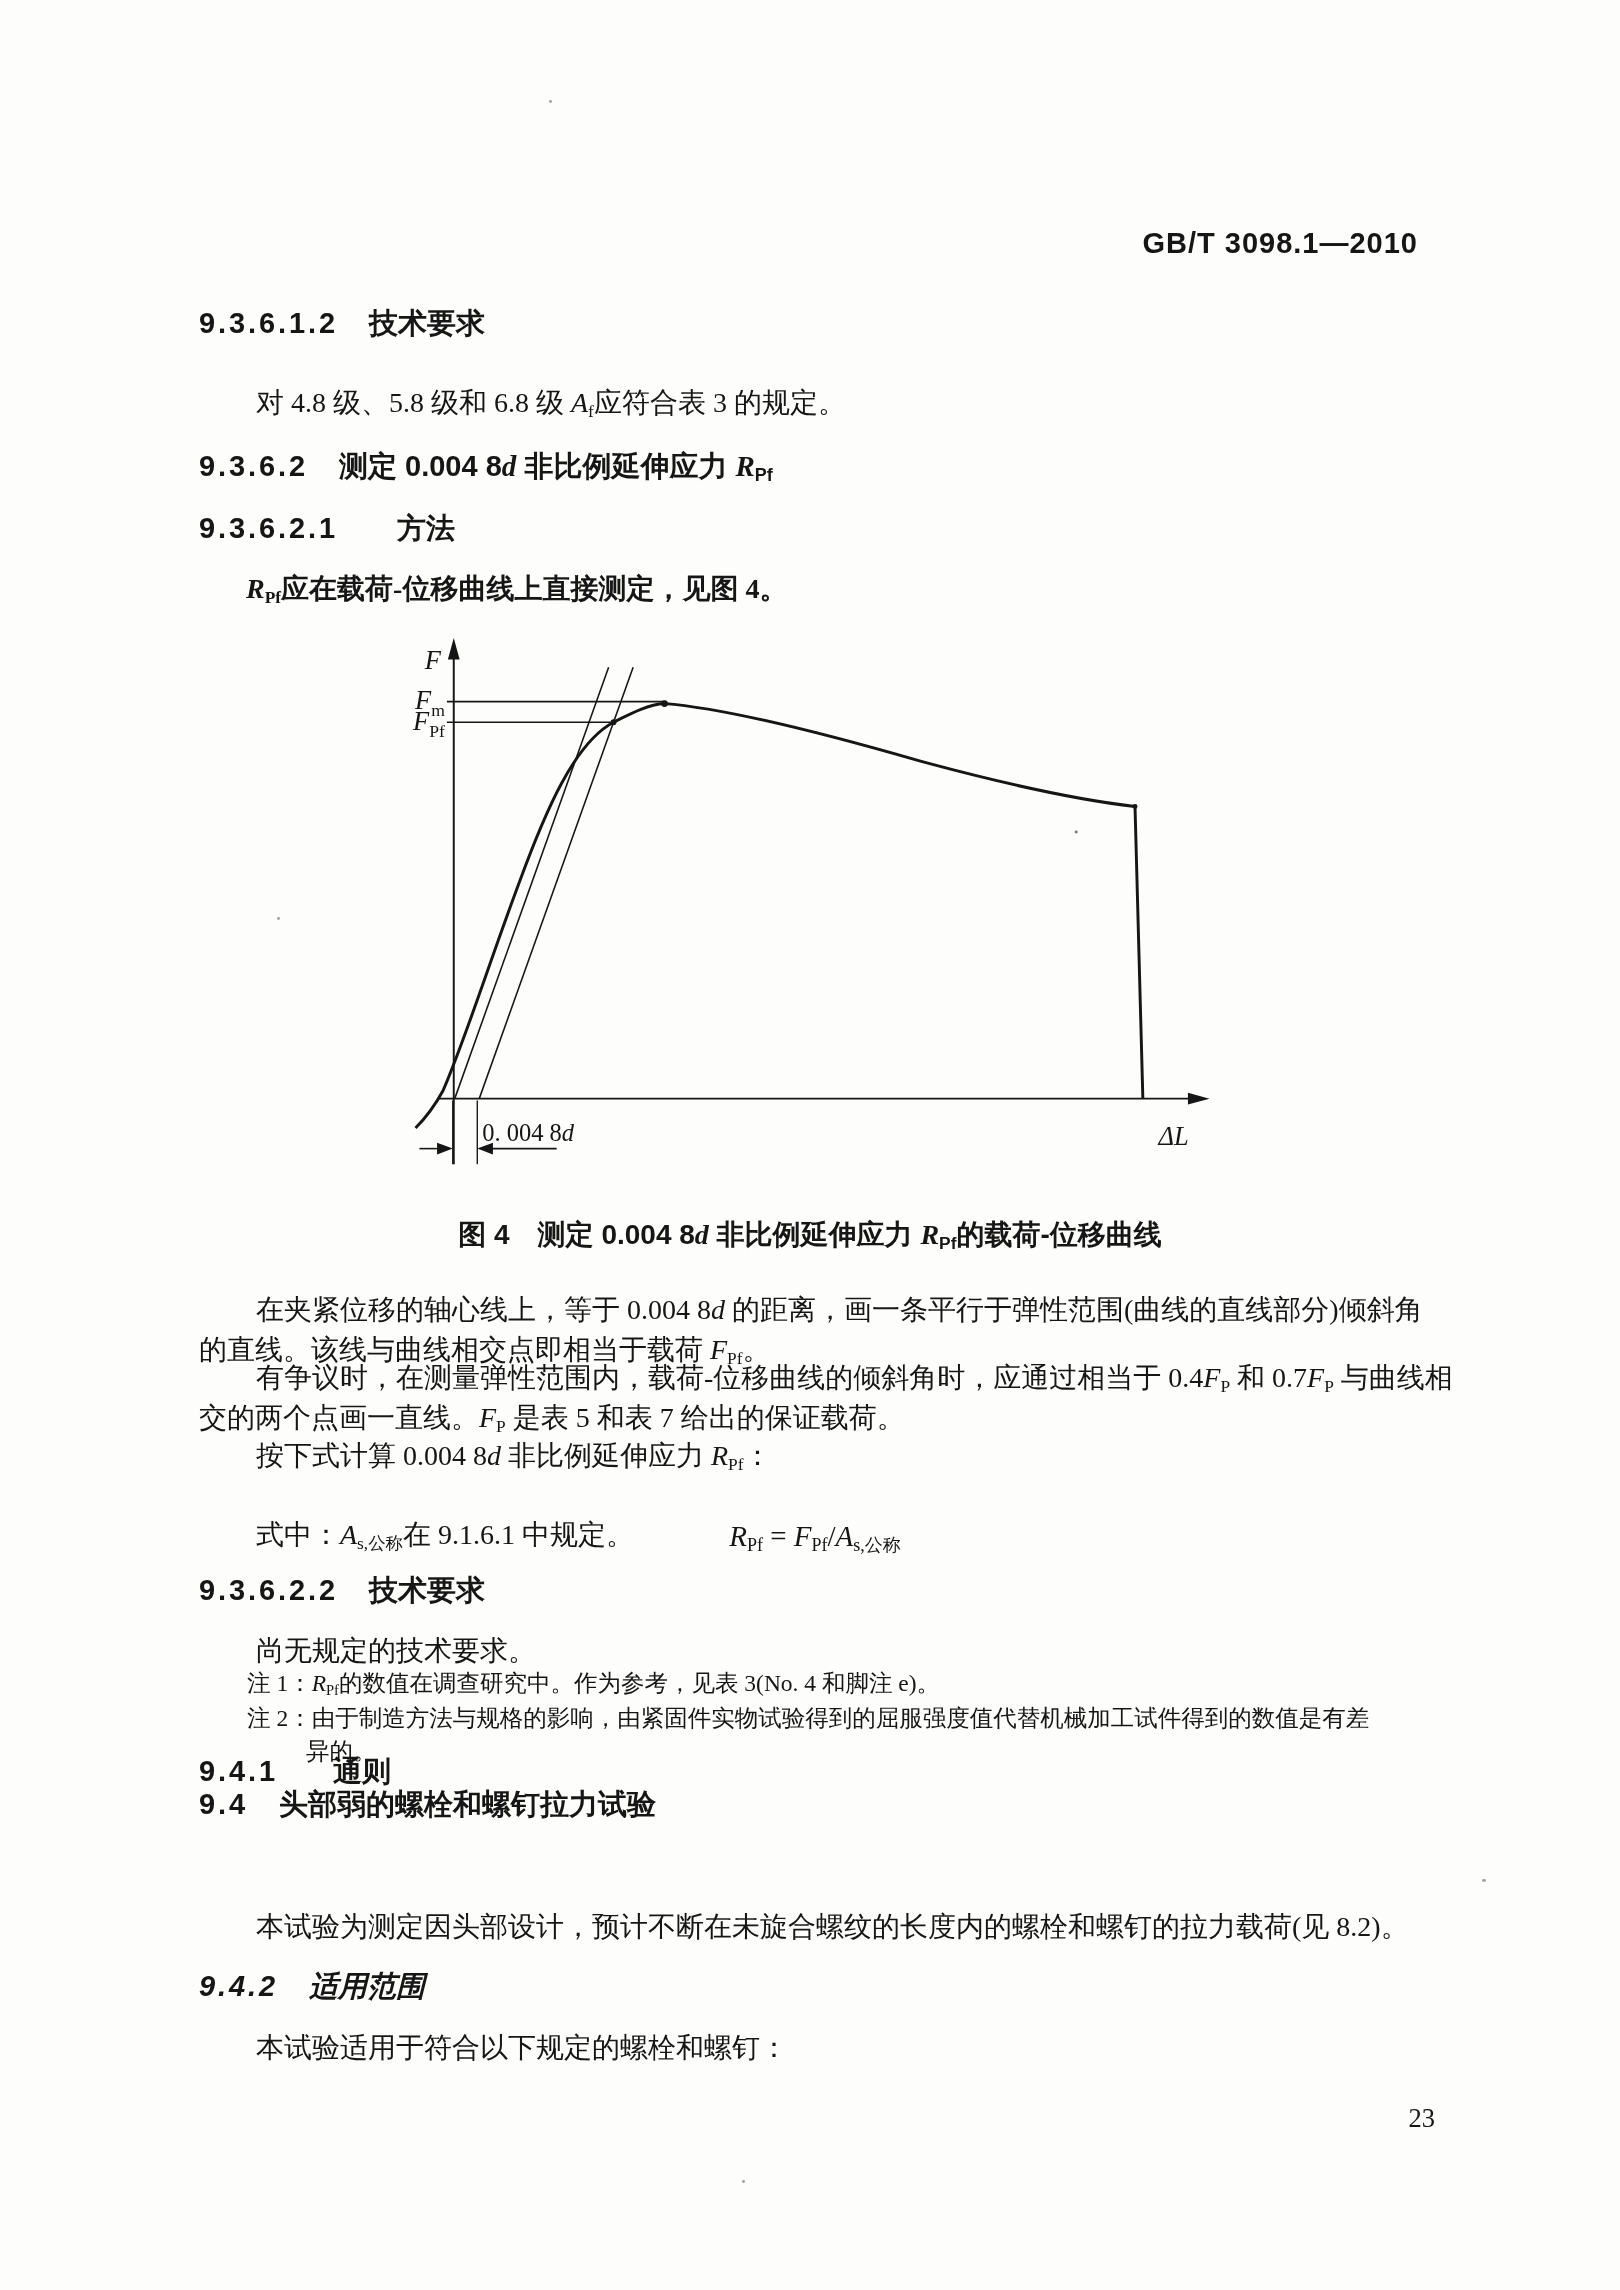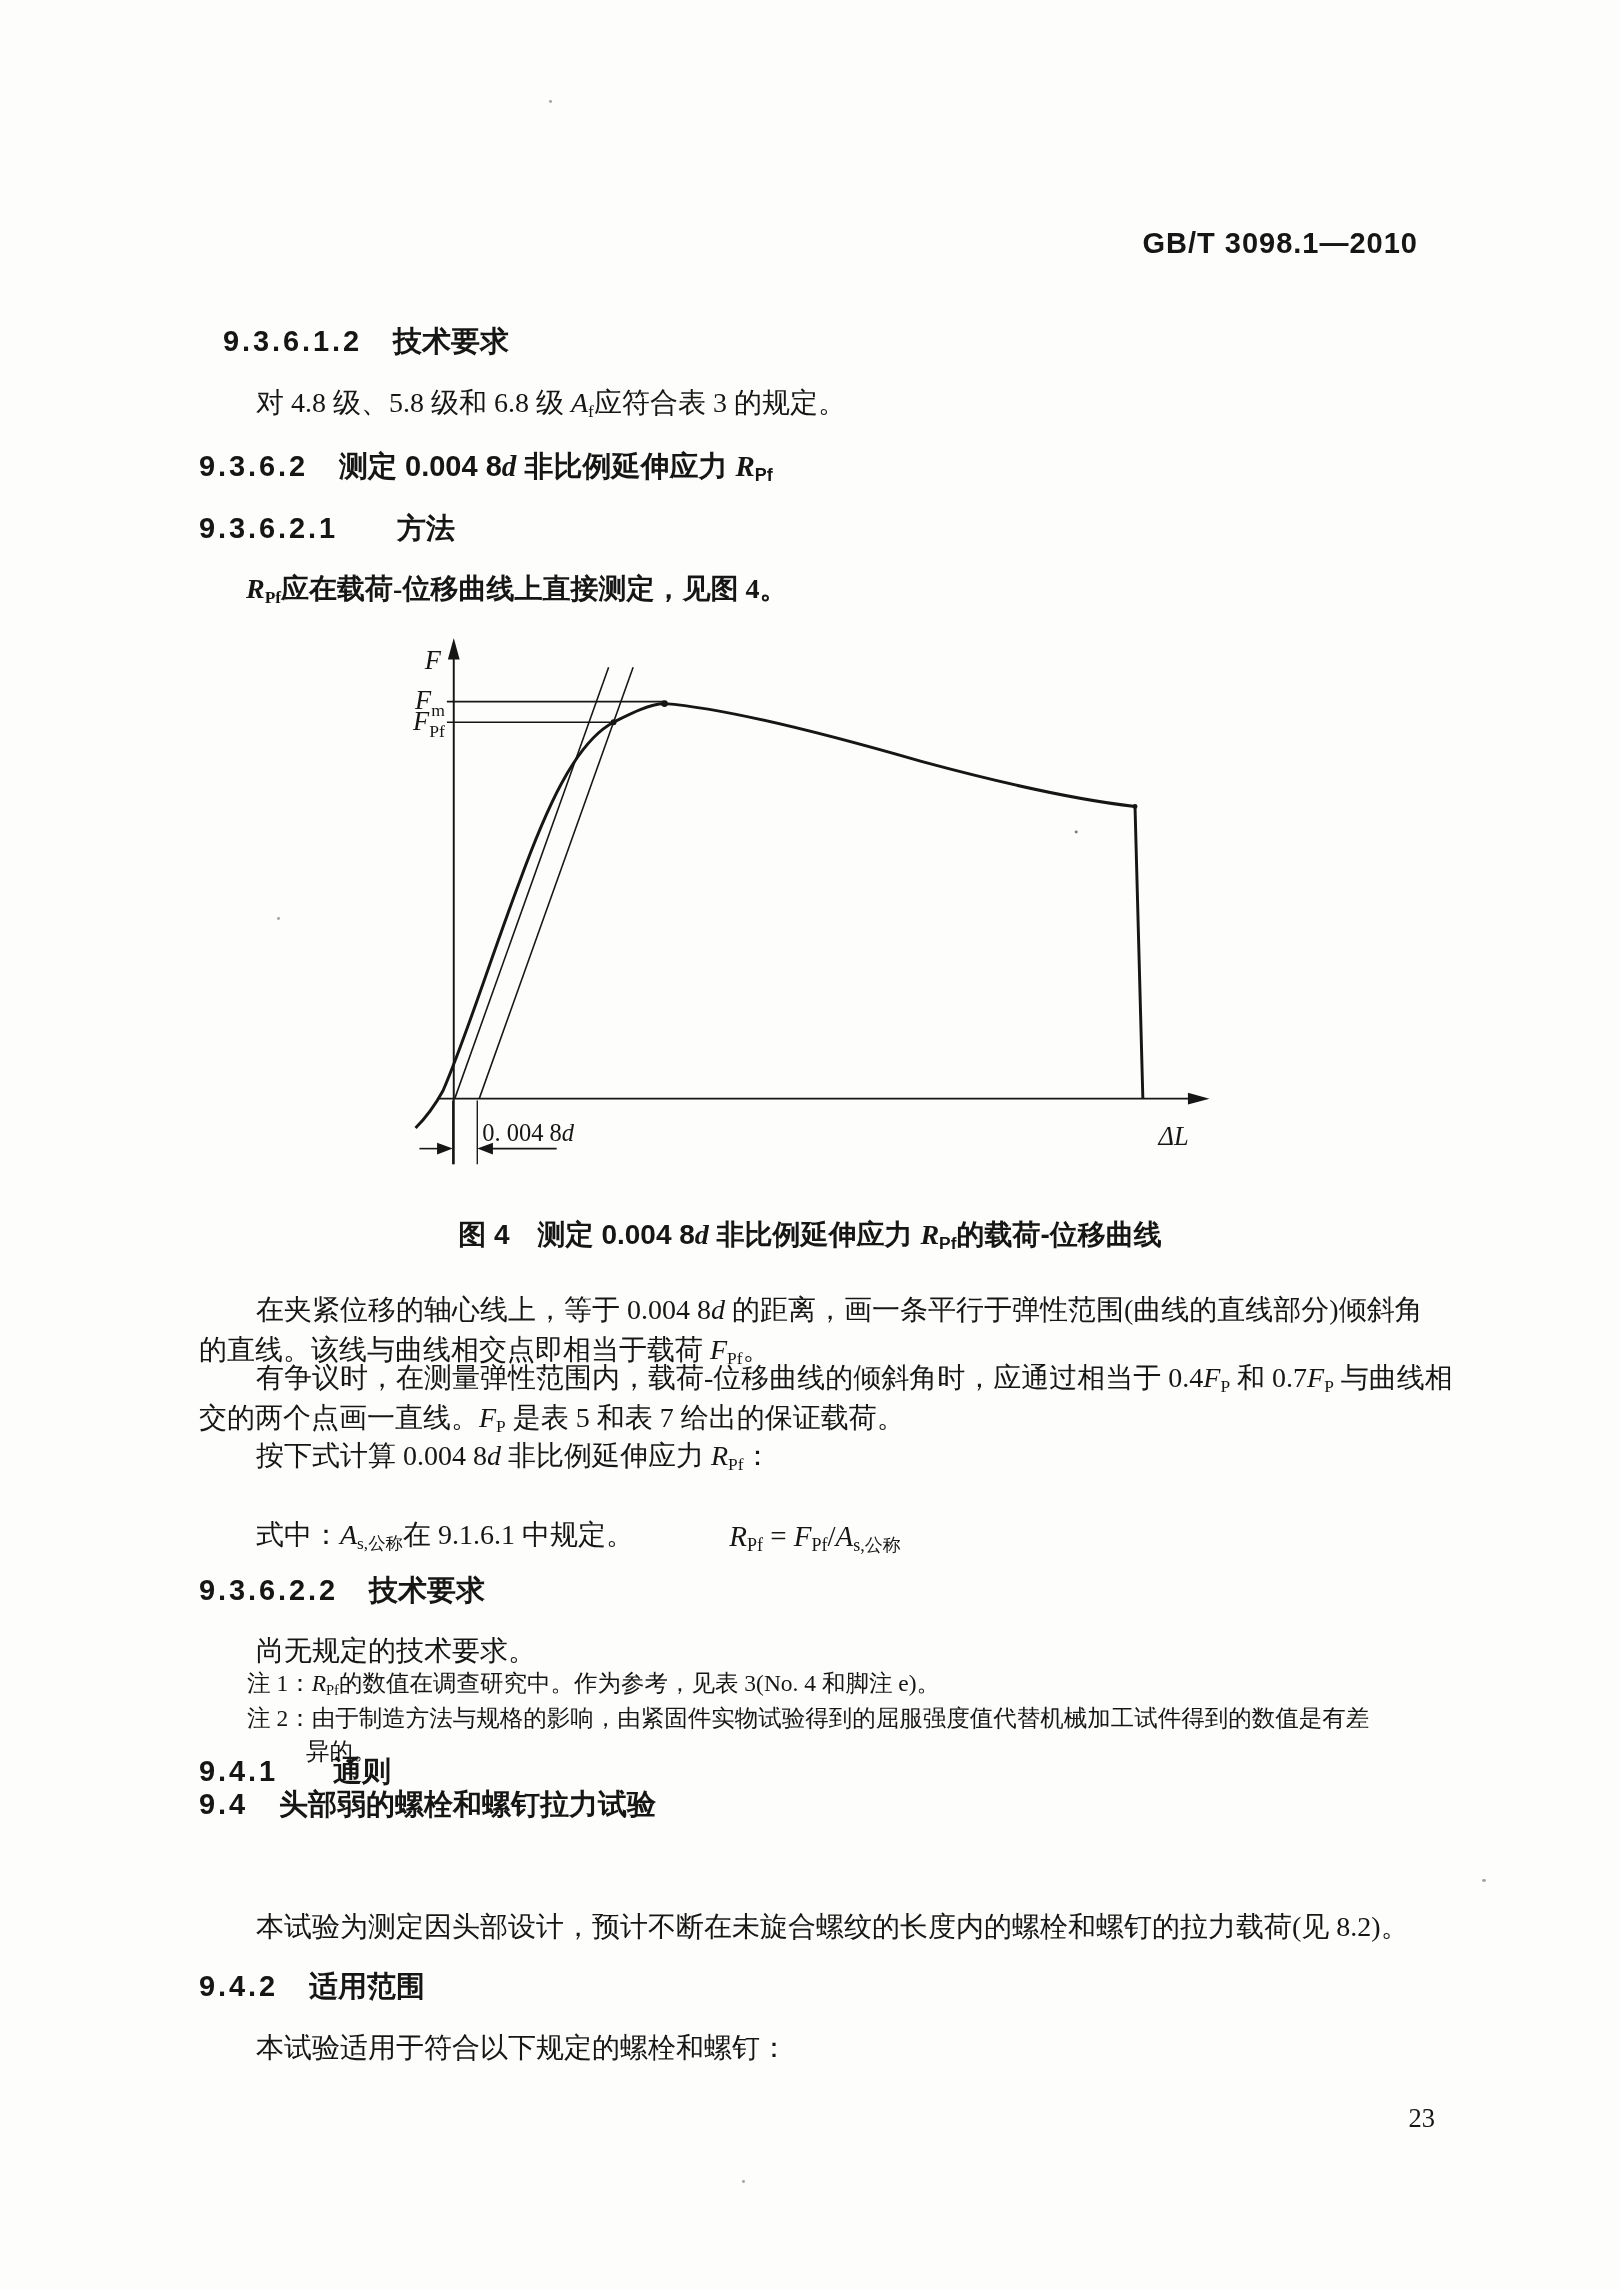--- a/index.html
+++ b/index.html
@@ -27,21 +27,21 @@
   .ax-sub{font-size:18px;font-style:normal;}
   .dim-label{font-family:"Liberation Serif","DejaVu Serif",serif;font-size:25px;font-style:normal;}
 </style>
 </head>
 <body>
 
 <div class="page">
 
   <div class="abs doc-number" style="top:227px;right:228px;">GB/T 3098.1—2010</div>
 
-  <div class="abs heading" style="left:199px;top:322px;margin-left:24px;">
+  <div class="abs heading" style="left:199px;top:304px;">
     <span class="sec-num">9.3.6.1.2</span>
     <span>技术要求</span>
   </div>
 
   <div class="abs body-text indent" style="left:199px;top:383px;"><span>对 4.8 级、5.8 级和 6.8 级 </span><span class="var">A</span><sub>f</sub><span>应符合表 3 的规定。</span></div>
 
   <div class="abs heading" style="left:199px;top:447px;">
     <span class="sec-num">9.3.6.2</span>
     <span><span>测定 0.004 8</span><span class="var">d</span><span> 非比例延伸应力 </span><span class="var">R</span><sub>Pf</sub></span>
   </div>
@@ -136,21 +136,21 @@
     <span>头部弱的螺栓和螺钉拉力试验</span>
   </div>
 
   <div class="abs heading" style="left:199px;top:1752px;gap:24px;">
     <span class="sec-num">9.4.1</span>
     <span>通则</span>
   </div>
 
   <div class="abs body-text indent" style="left:199px;top:1907px;">本试验为测定因头部设计，预计不断在未旋合螺纹的长度内的螺栓和螺钉的拉力载荷(见 8.2)。</div>
 
-  <div class="abs heading" style="left:199px;top:1967px;">
+  <div class="abs heading" style="left:199px;top:1967px;font-style:italic;">
     <span class="sec-num">9.4.2</span>
     <span>适用范围</span>
   </div>
 
   <div class="abs body-text indent" style="left:199px;top:2028px;">本试验适用于符合以下规定的螺栓和螺钉：</div>
 
   <div class="abs page-num" style="top:2067px;right:211px;">23</div>
 
   <div class="speck" style="left:549px;top:100px;width:2.9px;height:2.9px;"></div>
   <div class="speck" style="left:1482px;top:1879px;width:3.9px;height:2.9px;"></div>

